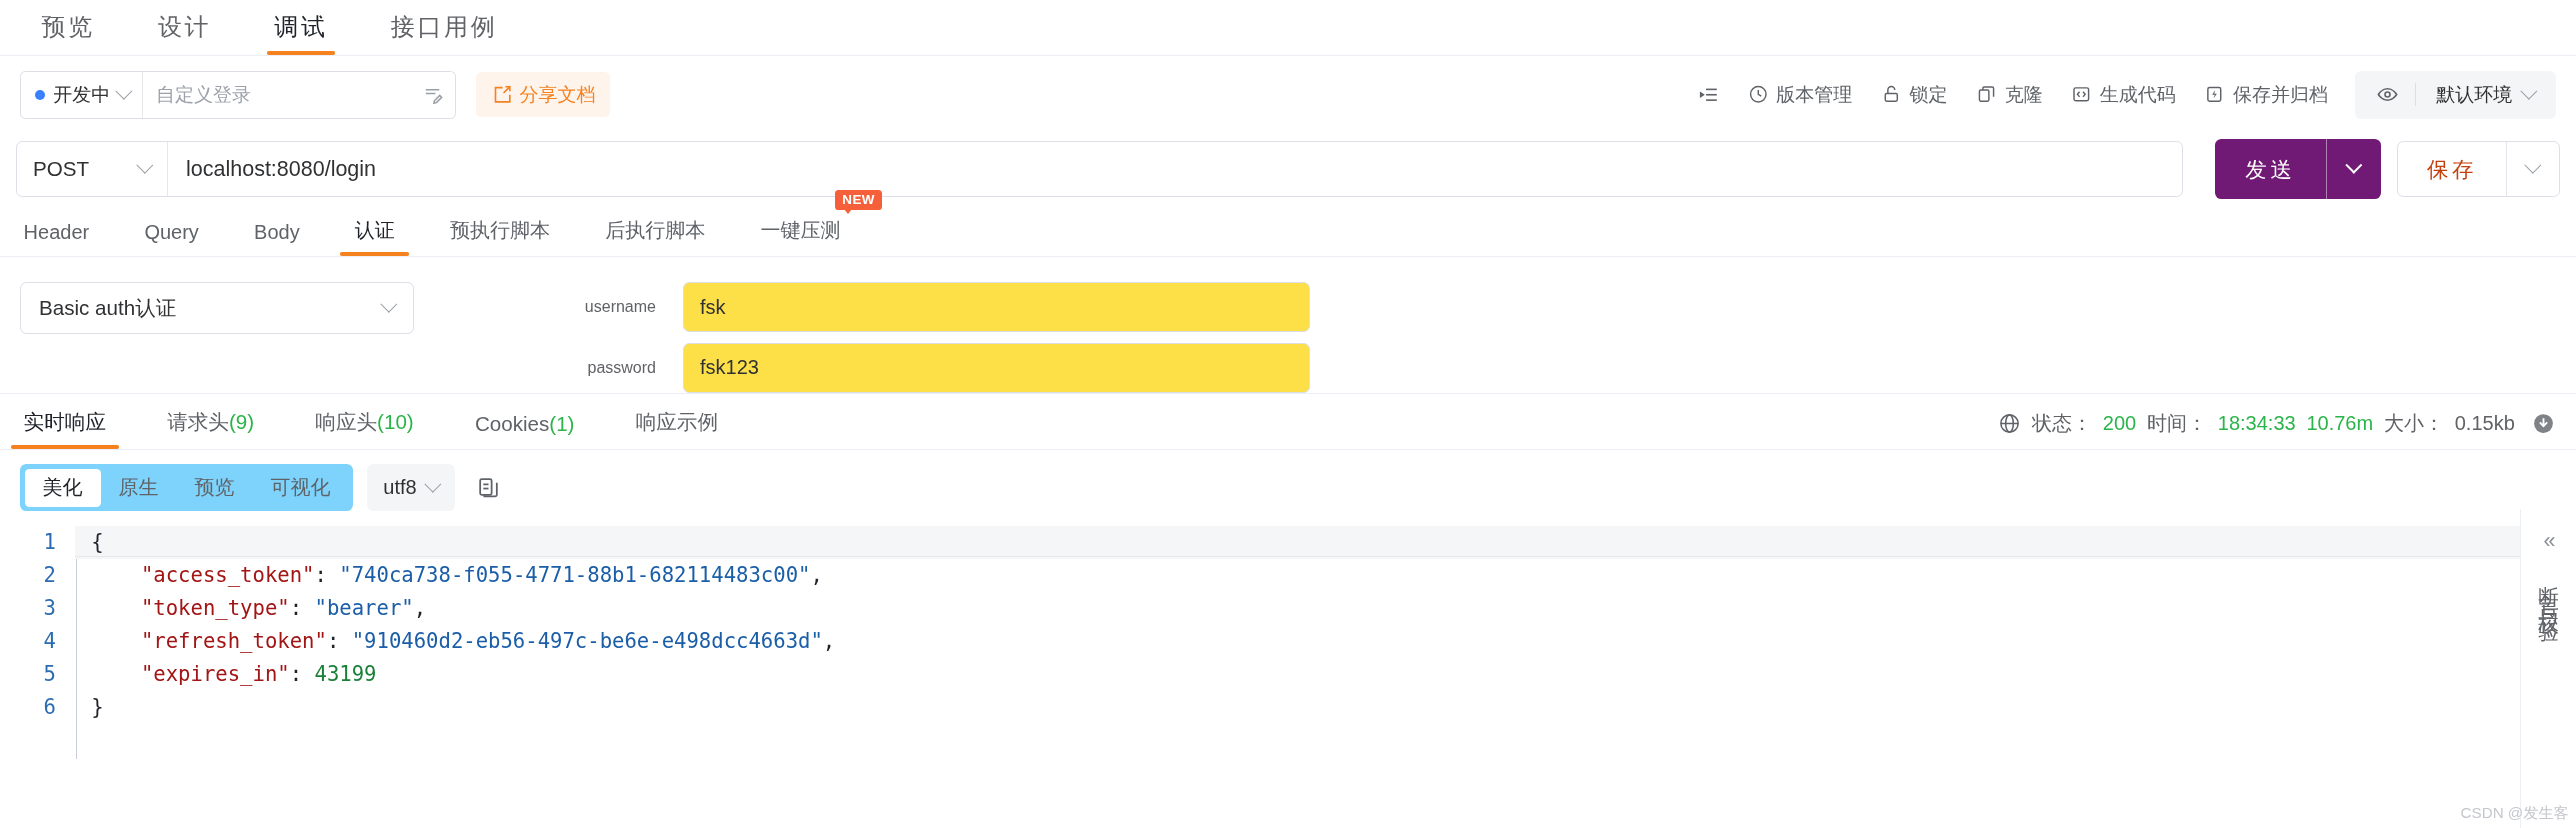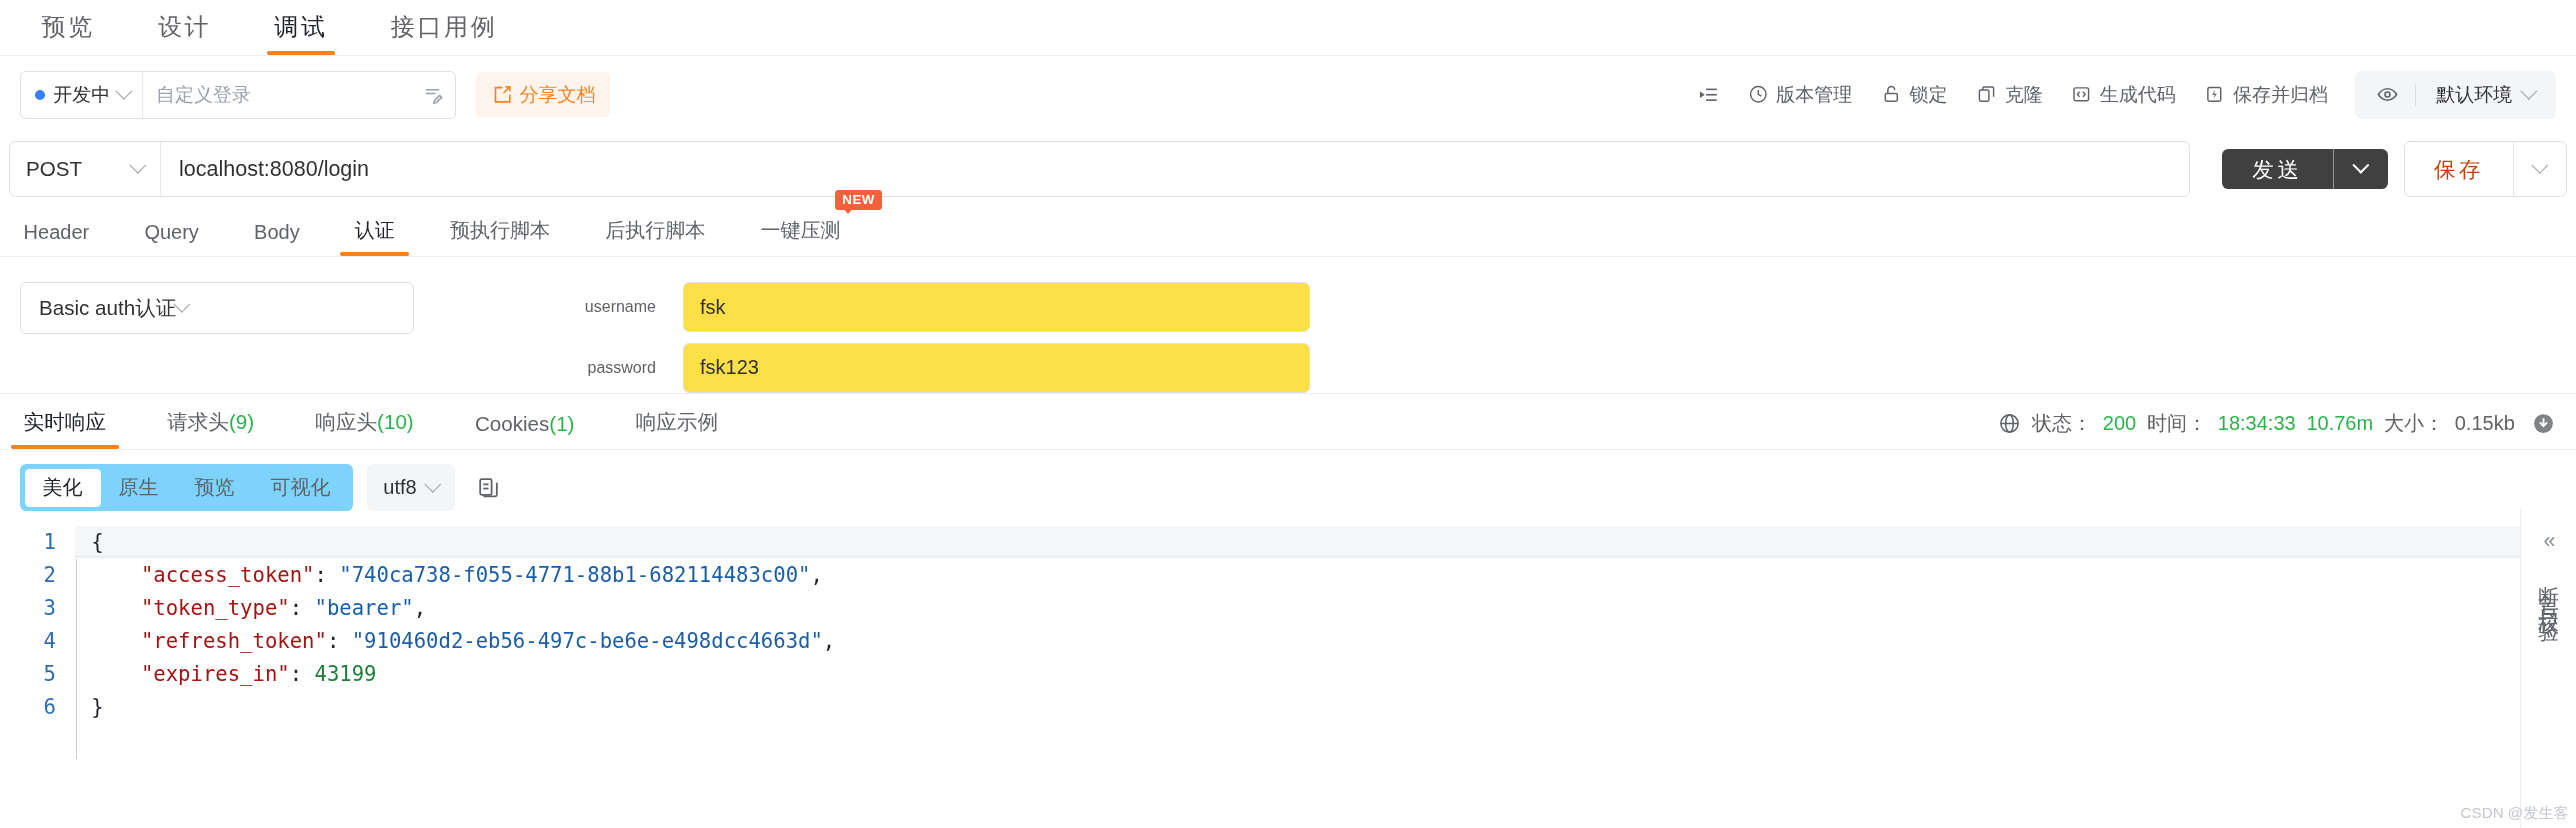--- a/index.html
+++ b/index.html
@@ -134,21 +134,21 @@
     font-size: 19px; color: #303133;
     padding: 0 16px 0 20px;
     cursor: pointer; white-space: nowrap;
   }
 
   
   .url-bar {
     height: 72px;
     display: flex;
     align-items: center;
-    padding: 0 9px;
+    padding: 0 16px;
     gap: 0;
   }
   .url-group {
     flex: 1;
     display: flex;
     align-items: center;
     height: 56px;
     border: 0.9px solid #dcdfe6;
     border-radius: 6.3px;
     background: #fff;
@@ -167,24 +167,24 @@
   .url-input {
     flex: 1;
     display: flex; align-items: center;
     padding: 0 18px;
     font-size: 21.5px;
     color: #303133;
   }
   .send-btn {
     display: flex; align-items: stretch;
     margin-left: 32px;
-    height: 40px;
+    height: 60px;
     border-radius: 6.3px;
     overflow: hidden;
-    background: #404040;
+    background: #701a75;
     color: #fff;
   }
   .send-main {
     display: flex; align-items: center; justify-content: center;
     padding: 0 30.5px;
     font-size: 21.5px;
     letter-spacing: 3.6px;
     cursor: pointer;
   }
   .send-sep { width: 0.9px; background: rgba(255,255,255,.45); }
@@ -270,21 +270,21 @@
     display: flex;
     padding: 25px 20px 20px 20px;
     gap: 0;
     height: 136px;
   }
   .auth-select {
     width: 394px;
     height: 52px;
     border: 0.9px solid #dcdfe6;
     border-radius: 6.3px;
-    display: flex; align-items: center; justify-content: flex-start;
+    display: flex; align-items: center; justify-content: space-between;
     padding: 0 18px;
     font-size: 20.6px;
     color: #303133;
     cursor: pointer;
     background: #fff;
   }
   .auth-fields { margin-left: 63px; }
   .auth-row {
     display: flex;
     align-items: center;

